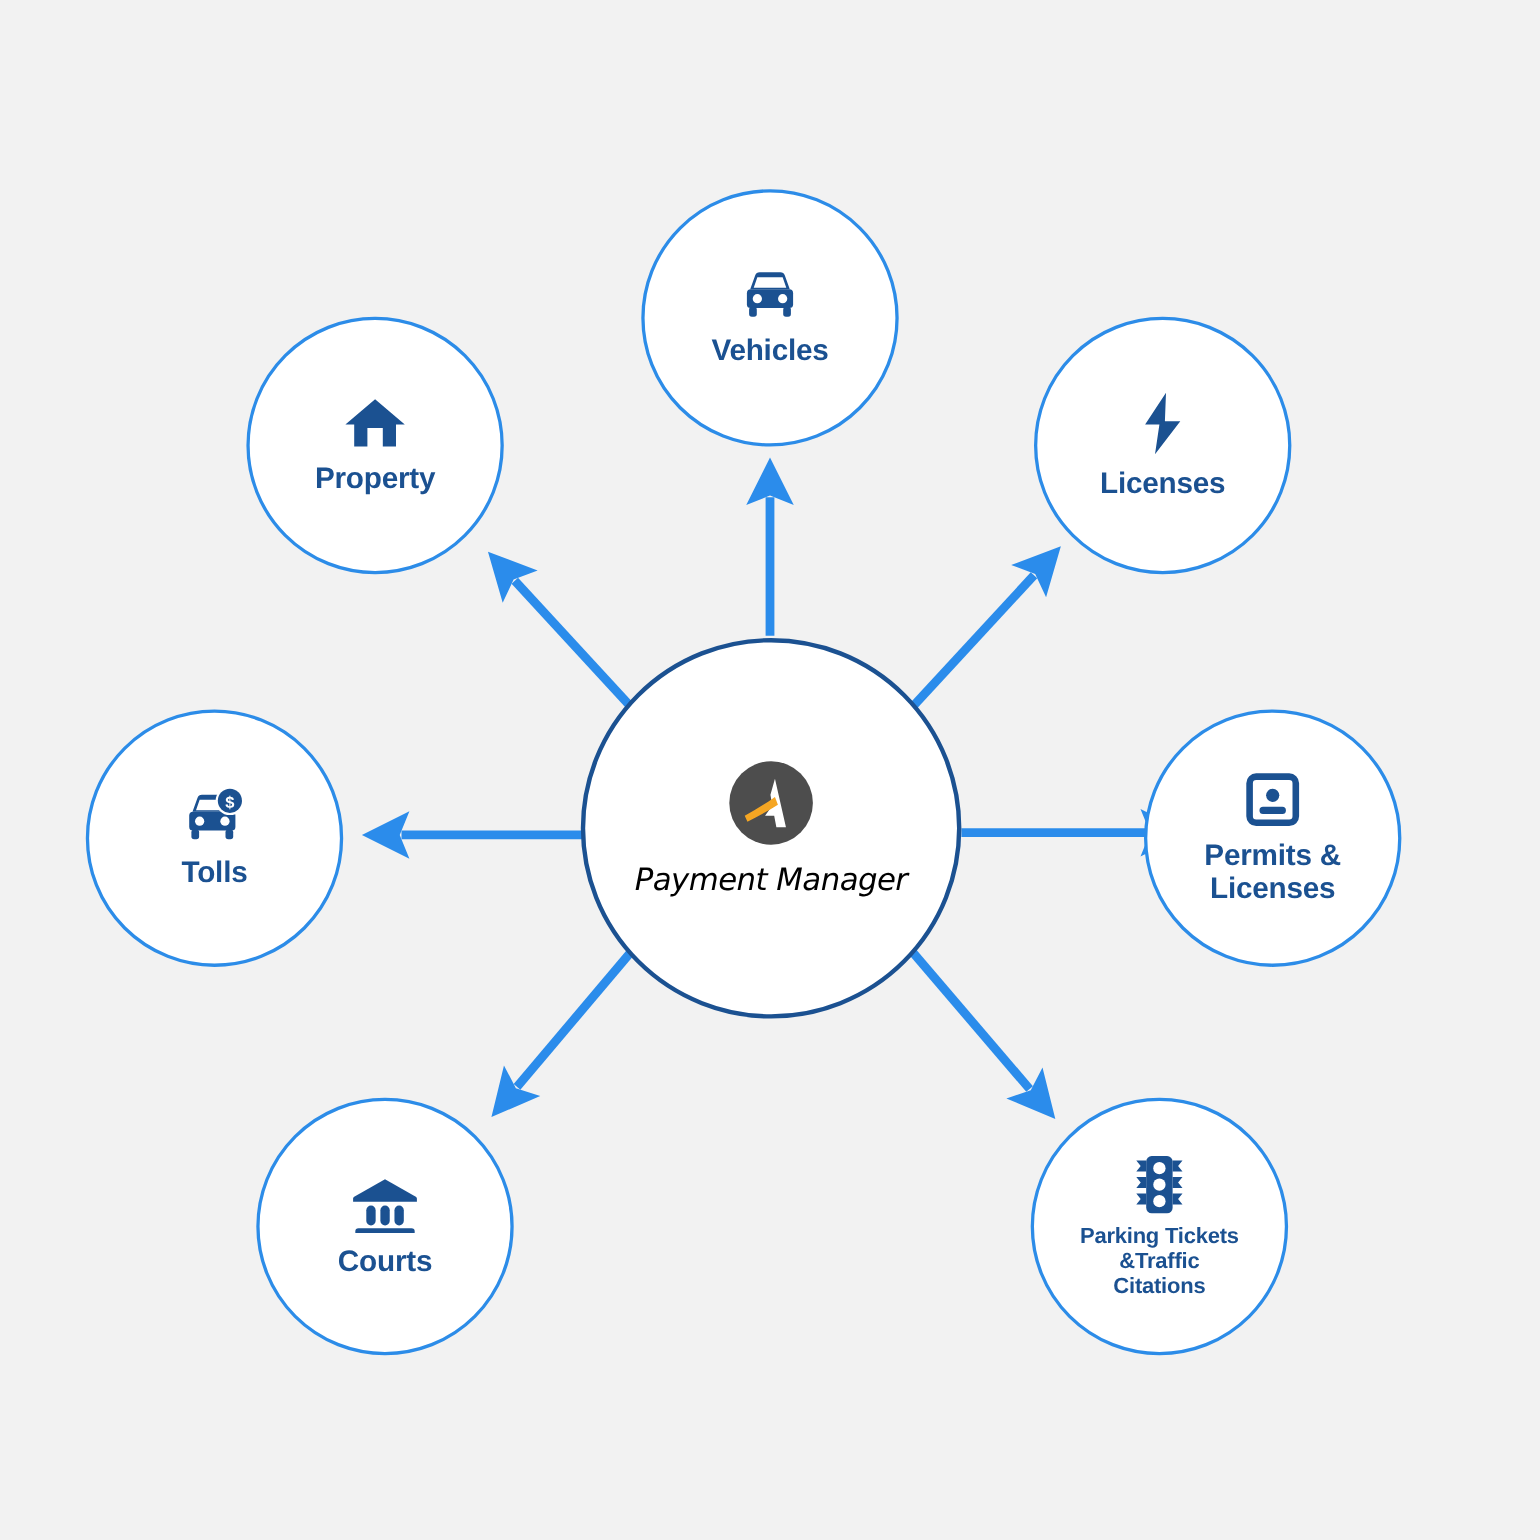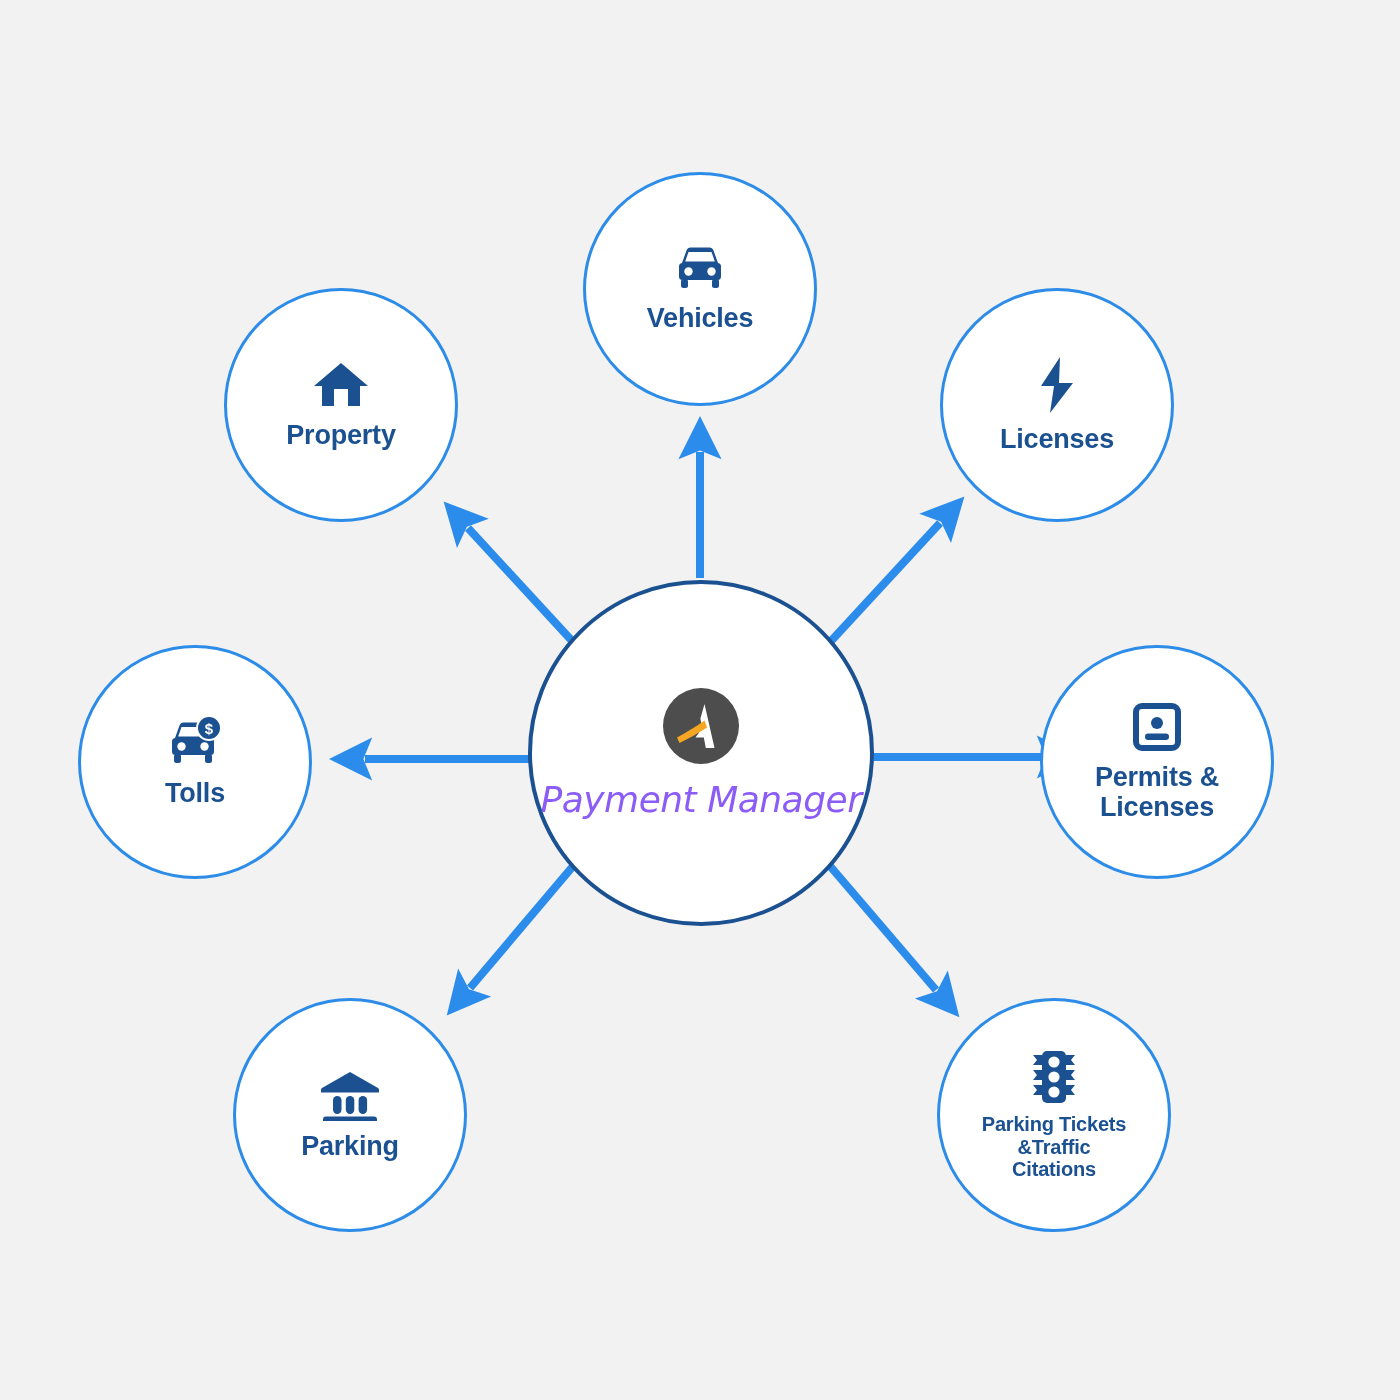--- a/index.html
+++ b/index.html
@@ -63,22 +63,22 @@
     align-items: center;
     justify-content: center;
   }
   #hub-logo-mark {
     line-height: 0;
     margin-bottom: 14px;
   }
   #hub-wordmark {
     font-family: "DejaVu Sans", sans-serif;
     font-style: italic;
-    font-size: 36px;
-    color: #8b5cf6;
+    font-size: 28px;
+    color: #000000;
     letter-spacing: -0.5px;
     white-space: nowrap;
   }
   
   #node-vehicles  { left: 583px;  top: 172px;  width: 234px; height: 234px; }
   #node-property  { left: 224px;  top: 288px;  width: 234px; height: 234px; }
   #node-utilities { left: 940px;  top: 288px;  width: 234px; height: 234px; }
   #node-tolls     { left: 78px;   top: 645px;  width: 234px; height: 234px; }
   #node-permits   { left: 1040px; top: 645px;  width: 234px; height: 234px; }
   #node-courts    { left: 233px;  top: 998px;  width: 234px; height: 234px; }
@@ -191,21 +191,21 @@
   <div class="node spoke" id="node-courts">
     <span class="spoke-icon">
       <svg width="60" height="52" viewBox="0 0 60 52" fill="#1b5191">
         <path d="M30 3 L58 19 C58.8 19.5 59 20.2 59 21 L59 23.5 L1 23.5 L1 21 C1 20.2 1.2 19.5 2 19 Z"></path>
         <rect x="13" y="27" width="8.5" height="18" rx="4.2"></rect>
         <rect x="25.8" y="27" width="8.5" height="18" rx="4.2"></rect>
         <rect x="38.6" y="27" width="8.5" height="18" rx="4.2"></rect>
         <rect x="3" y="47.5" width="54" height="6.5" rx="3"></rect>
       </svg>
     </span>
-    <div class="spoke-label">Parking</div>
+    <div class="spoke-label">Courts</div>
   </div>
 
   <div class="node spoke" id="node-parking">
     <span class="spoke-icon">
       <svg width="50" height="56" viewBox="0 0 50 56" fill="#1b5191">
         <rect x="13" y="2" width="24" height="52" rx="5"></rect>
         <path d="M13 6 L4 6 L8 11 L4 16 L13 16 Z"></path>
         <path d="M37 6 L46 6 L42 11 L46 16 L37 16 Z"></path>
         <path d="M13 21 L4 21 L8 26 L4 31 L13 31 Z"></path>
         <path d="M37 21 L46 21 L42 26 L46 31 L37 31 Z"></path>

